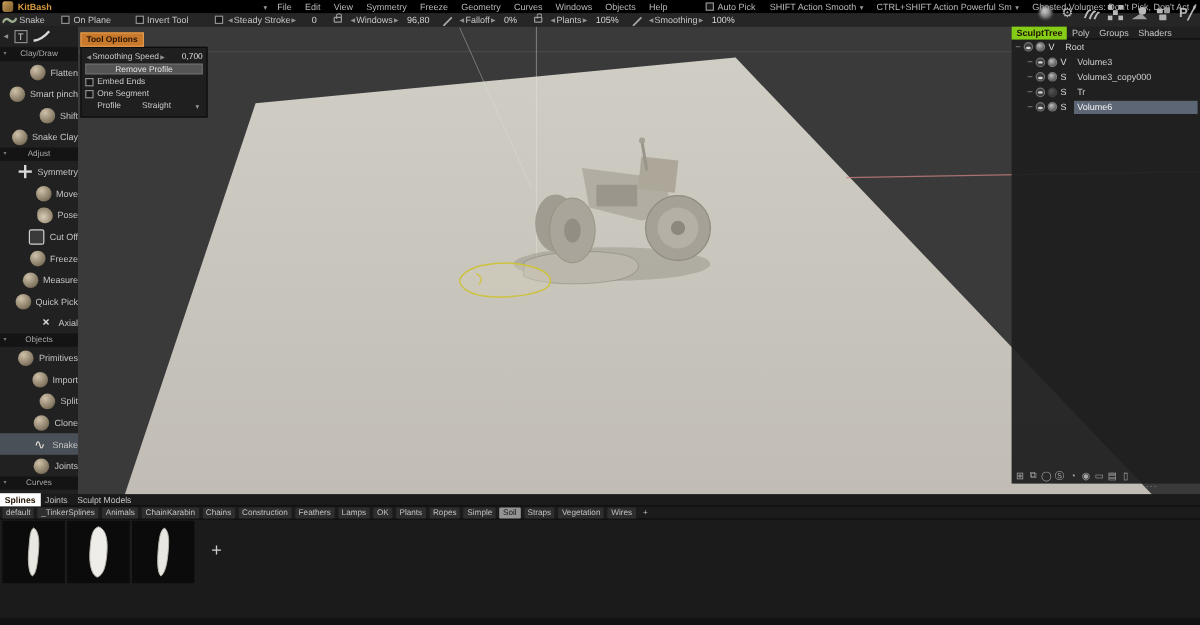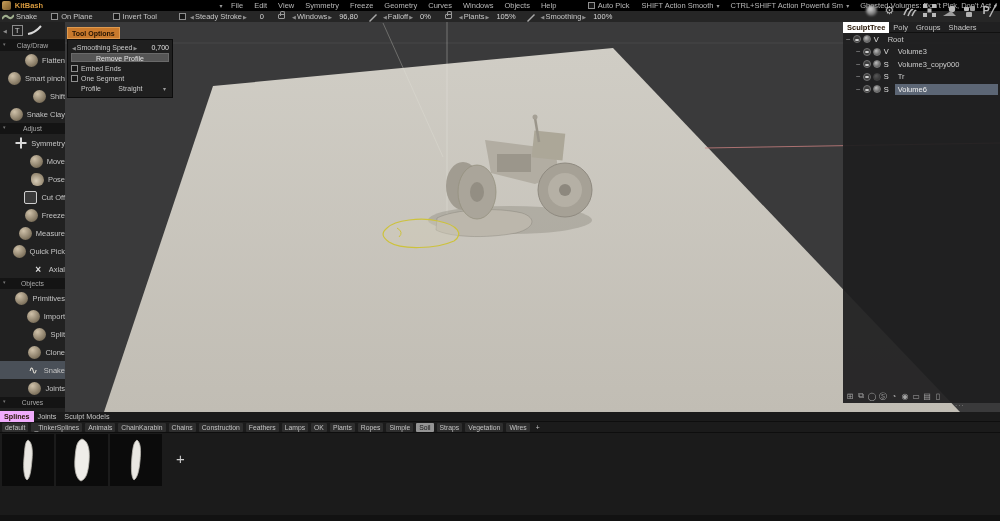--- a/index.html
+++ b/index.html
@@ -71,21 +71,21 @@
   .to-row { display:flex; align-items:center; height:9px; margin:1px 0; }
   #to-btn { background:#555; color:#e2e2e2; text-align:center; height:9px; line-height:9px;
     margin:1px 0 2px; border:1px solid #6a6a6a; cursor:default; }
   .to-grow { flex:1; }
 
   
   #right-panel { position:absolute; left:843px; top:22px; width:157px; height:381px;
     background:rgba(31,31,32,0.94); z-index:20; font-size:7.5px; }
   #rp-tabs { display:flex; align-items:center; height:11px; border-bottom:1px solid #101010; }
   #rp-tabs .tab { padding:1px 4px; color:#c5c5c5; cursor:default; }
-  #rp-tabs .tab.selected { background:#ffffff; color:#241302; font-weight:bold; }
+  #rp-tabs .tab.selected { background:#84cc16; color:#241302; font-weight:bold; }
   .tree-row { display:flex; align-items:center; height:12.5px; color:#cdcdcd; padding-left:3px; }
   .tree-row.child { padding-left:13px; }
   .tree-row .minus { color:#9a9a9a; font-size:8px; margin-right:2px; }
   .tree-row .eye { width:8px; height:8px; border-radius:50%; background:#3e3e3e; border:1px solid #707070;
     margin-right:2px; position:relative; flex:none; }
   .tree-row .eye::before { content:""; position:absolute; left:1.5px; top:2.5px; width:3.5px; height:2px;
     border-radius:50%; background:#d8d8d8; }
   .tree-row .ball { width:8px; height:8px; border-radius:50%; flex:none; margin-right:3px;
     background:radial-gradient(circle at 35% 30%, #bdbdbd, #5f5f5f 75%); border:1px solid #777; }
   .tree-row.dim .ball { opacity:0.35; }
@@ -94,21 +94,21 @@
   .tree-row.selected .tname { background:#5c6675; color:#f0f0f0; flex:1; margin-right:2px; }
   #rp-footer { position:absolute; left:2px; bottom:2px; display:flex; gap:1px; }
   .rp-ficon { width:10px; height:10px; color:#a5a5a5; font-size:8px; display:flex;
     align-items:center; justify-content:center; }
   #rp-more { position:absolute; left:955px; top:399px; color:#8a8a8a; font-size:8px; z-index:21; letter-spacing:1px; }
 
   
   #bottom-panel { position:absolute; left:0; top:412px; width:1000px; height:109px; background:#1b1b1b; z-index:20; }
   #bp-tabs { display:flex; align-items:center; height:10px; font-size:7.2px; border-bottom:1px solid #0e0e0e; }
   #bp-tabs .tab { padding:1px 4px; color:#c5c5c5; }
-  #bp-tabs .tab.selected { background:#f0abfc; color:#241302; font-weight:bold;text-align:right; }
+  #bp-tabs .tab.selected { background:#ffffff; color:#241302; font-weight:bold;text-align:right; }
   #bp-cats { display:flex; align-items:center; height:11px; font-size:6.8px; gap:3px; padding-left:2px;
     border-bottom:1px solid #0e0e0e; }
   .chip { color:#c2c2c2; background:#2e2e2e; padding:1px 3px; border-radius:1px; cursor:default; }
   .chip.selected { background:#949494; color:#141414; }
   #bp-thumbs { position:absolute; left:2px; top:22px; display:flex; gap:2px; }
   .thumb { width:52px; height:52px; background:#0b0b0b; display:flex; align-items:center; justify-content:center; }
   #bp-add { position:absolute; left:176px; top:38px; color:#cccccc; font-size:15px; cursor:default; }
   #bp-footer-line { position:absolute; left:0; bottom:0; width:1000px; height:6px; background:#121212; }
 </style>
 </head>

